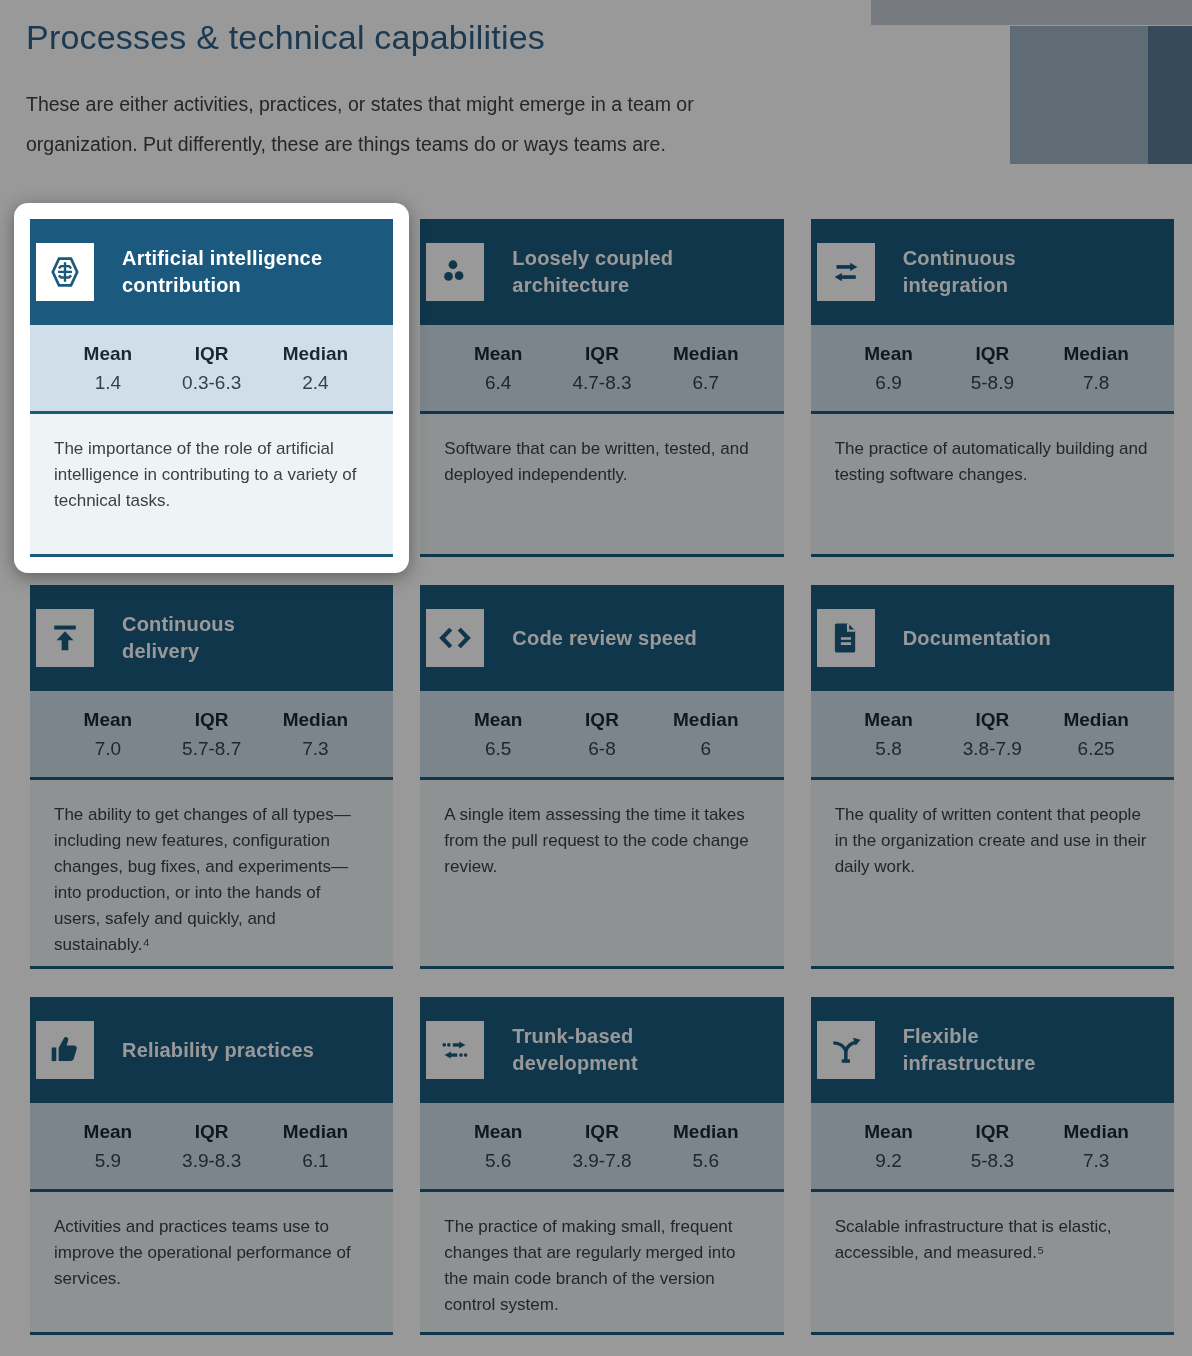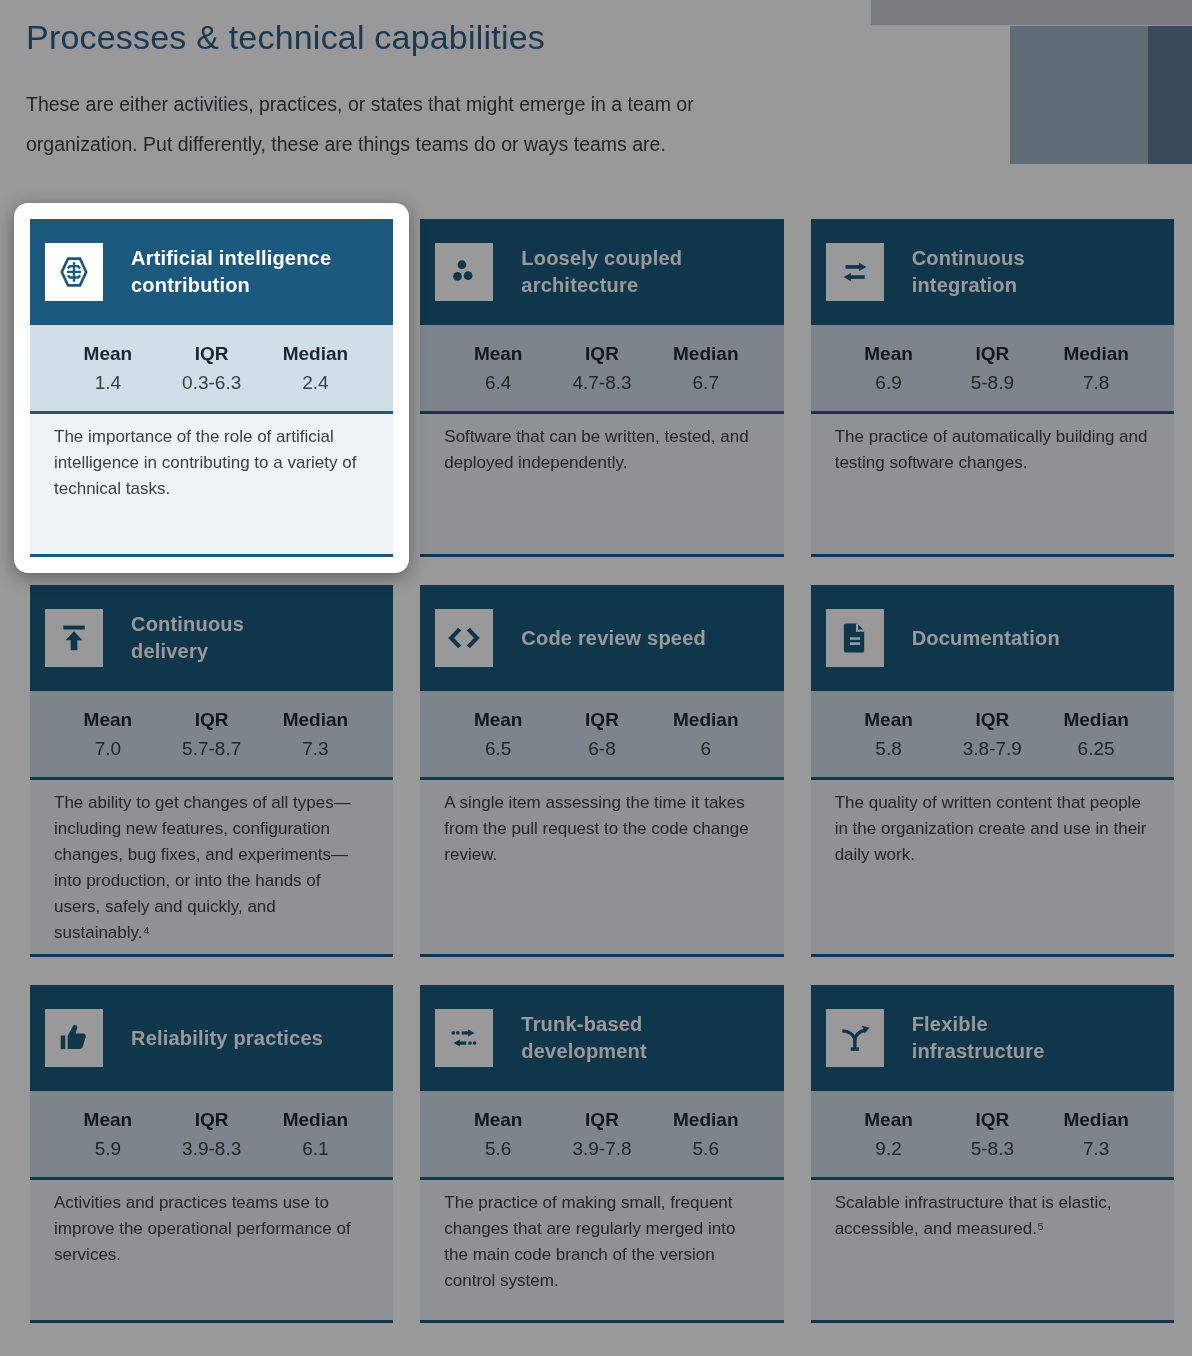--- a/index.html
+++ b/index.html
@@ -49,21 +49,21 @@
 
   .card{
     display:flex;flex-direction:column;
     background:var(--desc-bg);
     border-bottom:3px solid var(--blue);
     height:100%;
   }
   .card-head{
     display:flex;align-items:center;
     background:var(--blue);
-    padding:24px 18px 24px 15px;
+    padding:24px 18px 24px 6px;
   }
   .icon-box{
     width:58px;height:58px;flex:0 0 58px;
     background:#ffffff;
     display:flex;align-items:center;justify-content:center;
     margin-right:28px;
   }
   .icon-box svg{width:38px;height:38px;stroke:var(--blue);}
   .icon-box svg .fillp{fill:var(--blue);stroke:none;}
   .icon-box svg .strokep{fill:none;stroke:var(--blue);}
@@ -79,21 +79,21 @@
     padding:17px 26px;
     border-bottom:3px solid var(--blue);
     justify-content:flex-end;
   }
   .stat{flex:1 1 0;text-align:center;}
   .stat-label{font-size:19px;line-height:23px;font-weight:700;color:var(--label);}
   .stat-value{font-size:19px;line-height:23px;margin-top:6px;color:var(--value);}
   .desc{
     flex:1;
     min-height:140px;
-    padding:10px 24px 8px;
+    padding:22px 24px 8px;
     font-size:17px;line-height:26px;
     color:var(--text);
   }
 
   
   .spotlight{
     position:relative;z-index:20;
     background:#ffffff;
     border-radius:14px;
     padding:16px;margin:-16px;

